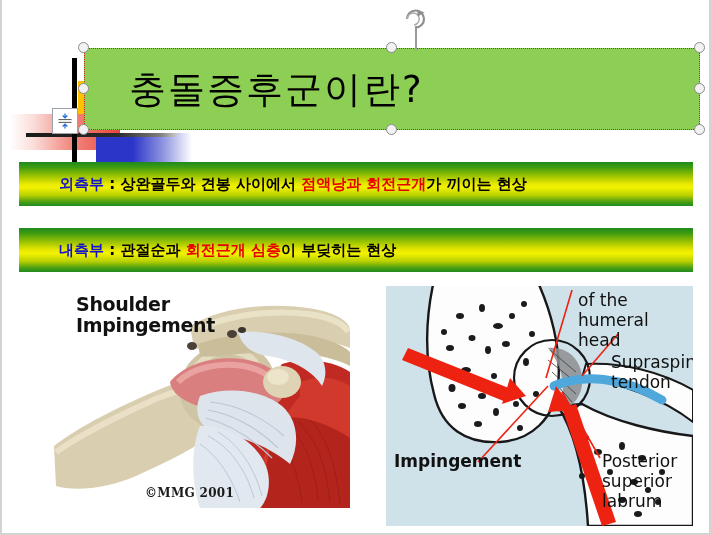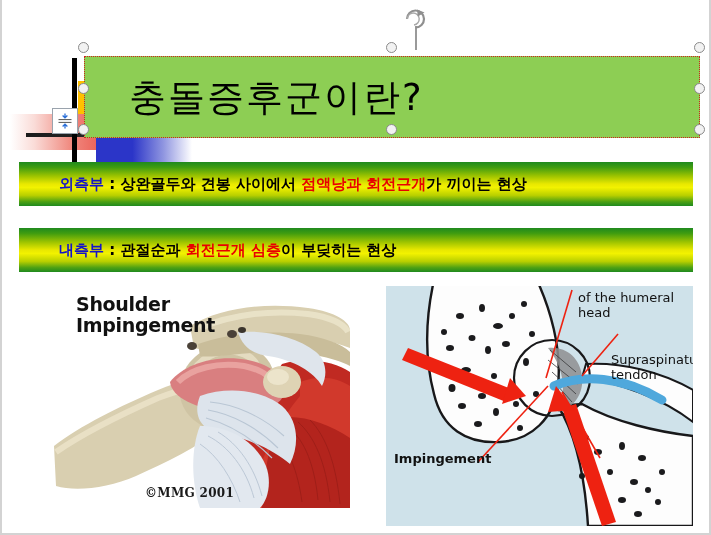--- a/index.html
+++ b/index.html
@@ -37,21 +37,21 @@
     background:linear-gradient(to right,#1a1a1a 0%,#2b2b2b 60%,#7d7d7d 88%,#cfcfcf 100%);}
   .deco-icon{
     position:absolute;left:42px;top:50px;width:26px;height:26px;
     background:#ffffff;border:1px solid #9aa3ad;box-sizing:border-box;
     display:flex;align-items:center;justify-content:center;
   }
   .deco-icon svg{display:block;}
 
   
   #title-shape{
-    position:absolute;left:84px;top:56px;width:616px;height:82px;
+    position:absolute;left:84px;top:48px;width:616px;height:82px;
     background:#8DCE54;
     border:1px dotted #d02020;
     box-sizing:border-box;
     display:flex;align-items:center;
   }
   #title-text{
     font-family:"DejaVu Sans","Liberation Sans",sans-serif;
     font-size:37px;line-height:1;color:#000000;
     letter-spacing:2px;
     margin-left:44px;white-space:nowrap;
@@ -104,21 +104,21 @@
 
   
   #img-right{
     position:absolute;left:386px;top:286px;width:307px;height:240px;
     background:#cfe2ea;overflow:hidden;
   }
   #img-right svg{position:absolute;left:0;top:0;}
   #img-right .lbl{
     position:absolute;
     font-family:"DejaVu Sans","Liberation Sans",sans-serif;
-    font-size:13px;line-height:1.18;color:#111111;
+    font-size:17px;line-height:1.18;color:#111111;
   }
   #lbl-humeral{left:192px;top:4px;}
   #lbl-supra{left:225px;top:42px;margin-top:24px;}
   #lbl-imping{left:8px;top:165px;font-weight:bold;}
   #lbl-labrum{left:216px;top:165px;}
 </style>
 </head>
 <body>
 
 <div id="slide">
@@ -318,15 +318,16 @@
       <g fill="#EE2211">
         <path d="M22 62 L128 104 L120 116 L16 74 Z"></path>
         <path d="M140 110 L116 118 L124 92 Z"></path>
         <path d="M216 240 L176 122 L190 118 L230 236 Z"></path>
         <path d="M170 100 L188 124 L162 126 Z"></path>
       </g>
     </svg>
     <div class="lbl" id="lbl-humeral">of the humeral<br>head</div>
     <div class="lbl" id="lbl-supra">Supraspinatus<br>tendon</div>
     <div class="lbl" id="lbl-imping">Impingement</div>
+    <div class="lbl" id="lbl-labrum">Posterior<br>superior<br>labrum</div>
   </div>
 
 </div>
 
 </body></html>

